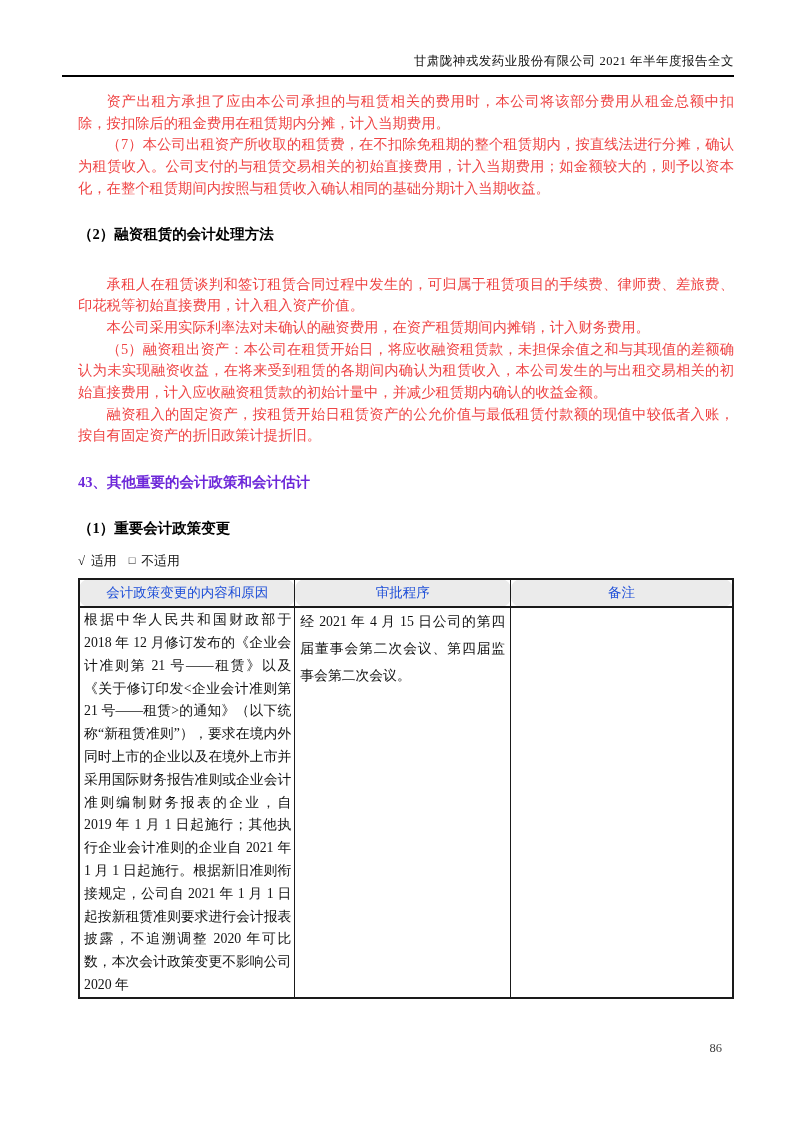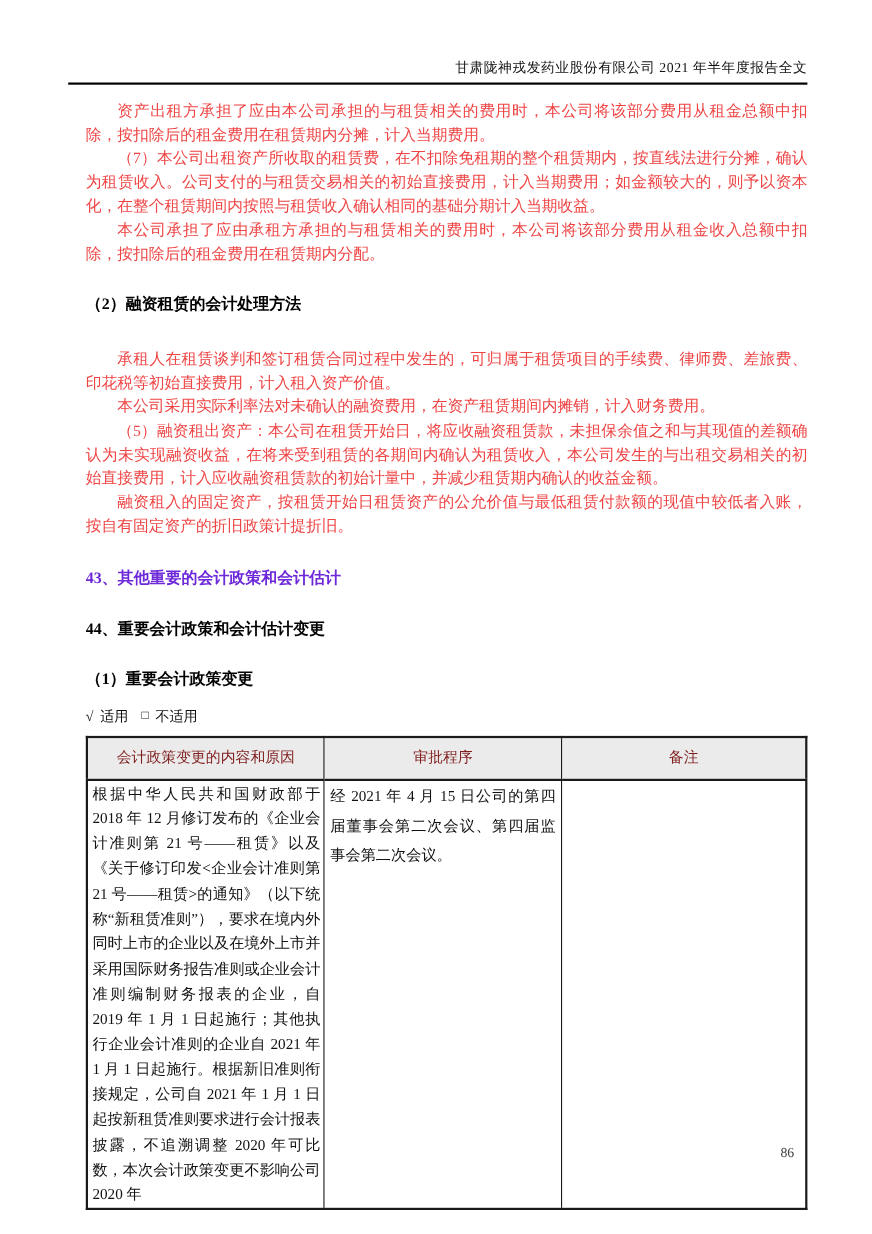--- a/index.html
+++ b/index.html
@@ -81,28 +81,29 @@
     border-collapse: collapse;
     table-layout: fixed;
   }
   table.policy-table th, table.policy-table td {
     border: 1px solid #1a1a1a;
   }
   table.policy-table {
     border: 2px solid #1a1a1a;
   }
   table.policy-table th {
-    height: 39px;
+    height: 28px;
     background: #ebebeb;
     font-weight: normal;
     font-size: 13.5px;
     text-align: center;
     vertical-align: middle;
     border-bottom: 2px solid #1a1a1a;
-    color: #7f1d1d;
+    color: #1d4ed8;
+    border-radius: 10px;
   }
   table.policy-table td {
     vertical-align: top;
     background: #fff;
   }
   td.cell-content {
     font-size: 13.8px;
     line-height: 22.8px;
     text-align: justify;
     padding: 1px 3px 0 4px;
@@ -138,31 +139,29 @@
 
 <div class="page">
 
   <div class="doc-header">甘肃陇神戎发药业股份有限公司 2021 年半年度报告全文</div>
   <div class="header-rule"></div>
 
   <div class="content">
 
     <p class="body-para">资产出租方承担了应由本公司承担的与租赁相关的费用时，本公司将该部分费用从租金总额中扣除，按扣除后的租金费用在租赁期内分摊，计入当期费用。</p>
     <p class="body-para">（7）本公司出租资产所收取的租赁费，在不扣除免租期的整个租赁期内，按直线法进行分摊，确认为租赁收入。公司支付的与租赁交易相关的初始直接费用，计入当期费用；如金额较大的，则予以资本化，在整个租赁期间内按照与租赁收入确认相同的基础分期计入当期收益。</p>
-    <p class="body-para">本公司承担了应由承租方承担的与租赁相关的费用时，本公司将该部分费用从租金收入总额中扣除，按扣除后的租金费用在租赁期内分配。</p>
 
     <div class="h-sub">（2）融资租赁的会计处理方法</div>
 
     <p class="body-para">承租人在租赁谈判和签订租赁合同过程中发生的，可归属于租赁项目的手续费、律师费、差旅费、印花税等初始直接费用，计入租入资产价值。</p>
     <p class="body-para">本公司采用实际利率法对未确认的融资费用，在资产租赁期间内摊销，计入财务费用。</p>
     <p class="body-para">（5）融资租出资产：本公司在租赁开始日，将应收融资租赁款，未担保余值之和与其现值的差额确认为未实现融资收益，在将来受到租赁的各期间内确认为租赁收入，本公司发生的与出租交易相关的初始直接费用，计入应收融资租赁款的初始计量中，并减少租赁期内确认的收益金额。</p>
     <p class="body-para">融资租入的固定资产，按租赁开始日租赁资产的公允价值与最低租赁付款额的现值中较低者入账，按自有固定资产的折旧政策计提折旧。</p>
 
     <div class="h-num">43、其他重要的会计政策和会计估计</div>
-    <div class="h-num2">44、重要会计政策和会计估计变更</div>
     <div class="h-num2">（1）重要会计政策变更</div>
 
     <div class="applicability">
       <span class="mark">√</span><span class="lbl">适用</span><span class="mark box">□</span><span class="lbl">不适用</span>
     </div>
 
     <table class="policy-table">
       <colgroup>
         <col class="col-1">
           <col class="col-2">

